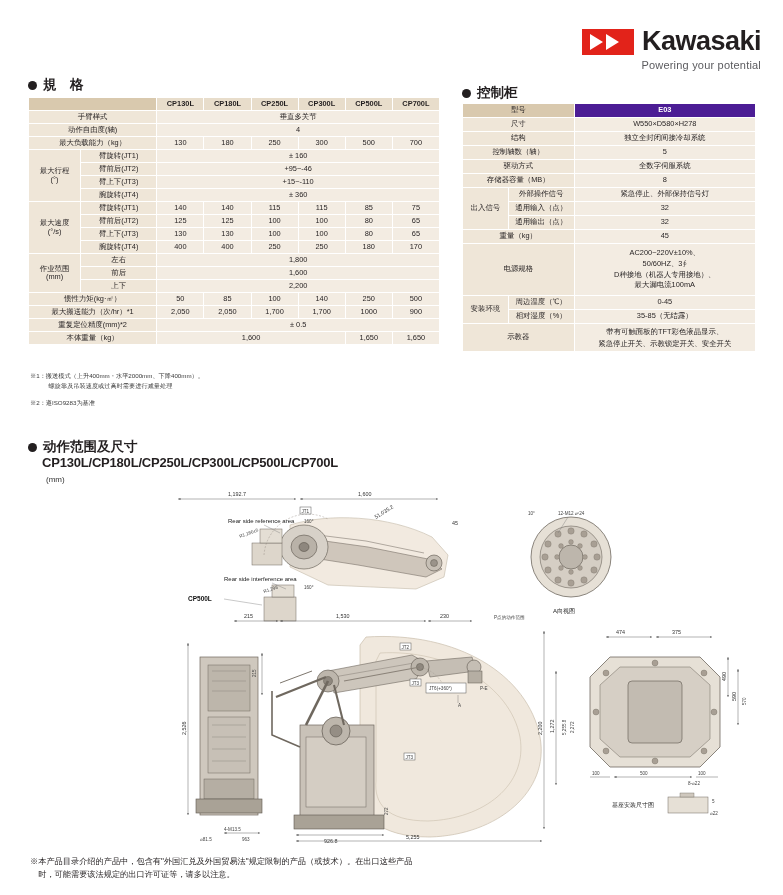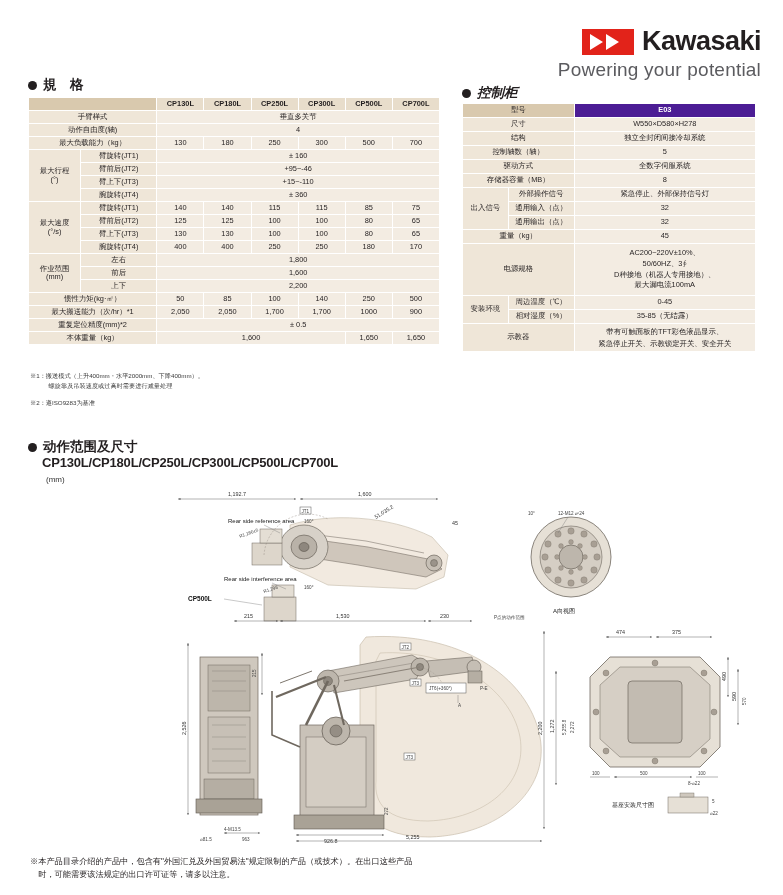--- a/index.html
+++ b/index.html
@@ -51,21 +51,21 @@
     border-bottom: 8px solid transparent;
     border-left: 13px solid #ffffff;
   }
   .logo-text {
     font-size: 27px;
     font-weight: bold;
     letter-spacing: -0.5px;
     color: #231f20;
   }
   .logo-tag {
-    font-size: 19px;
+    font-size: 11px;
     color: #5b5b5f;
     margin-top: 2px;
     letter-spacing: 0.2px;
   }
 
   
   .sec-title {
     font-size: 13.5px;
     font-weight: bold;
     color: #231f20;
@@ -74,21 +74,21 @@
     gap: 6px;
   }
   .sec-title .bullet {
     width: 9px; height: 9px;
     border-radius: 50%;
     background: #231f20;
     display: inline-block;
   }
 
   #spec-title { position: absolute; left: 28px; top: 76px; }
-  #ctrl-title { position: absolute; left: 462px; top: 84px; font-style: italic; }
+  #ctrl-title { position: absolute; left: 462px; top: 84px; }
   #range-title { position: absolute; left: 28px; top: 438px; }
 
   
   table { border-collapse: collapse; }
   .tbl td, .tbl th {
     border: 1px solid #ffffff;
     font-size: 7.4px;
     text-align: center;
     padding: 0;
     height: 13px;

